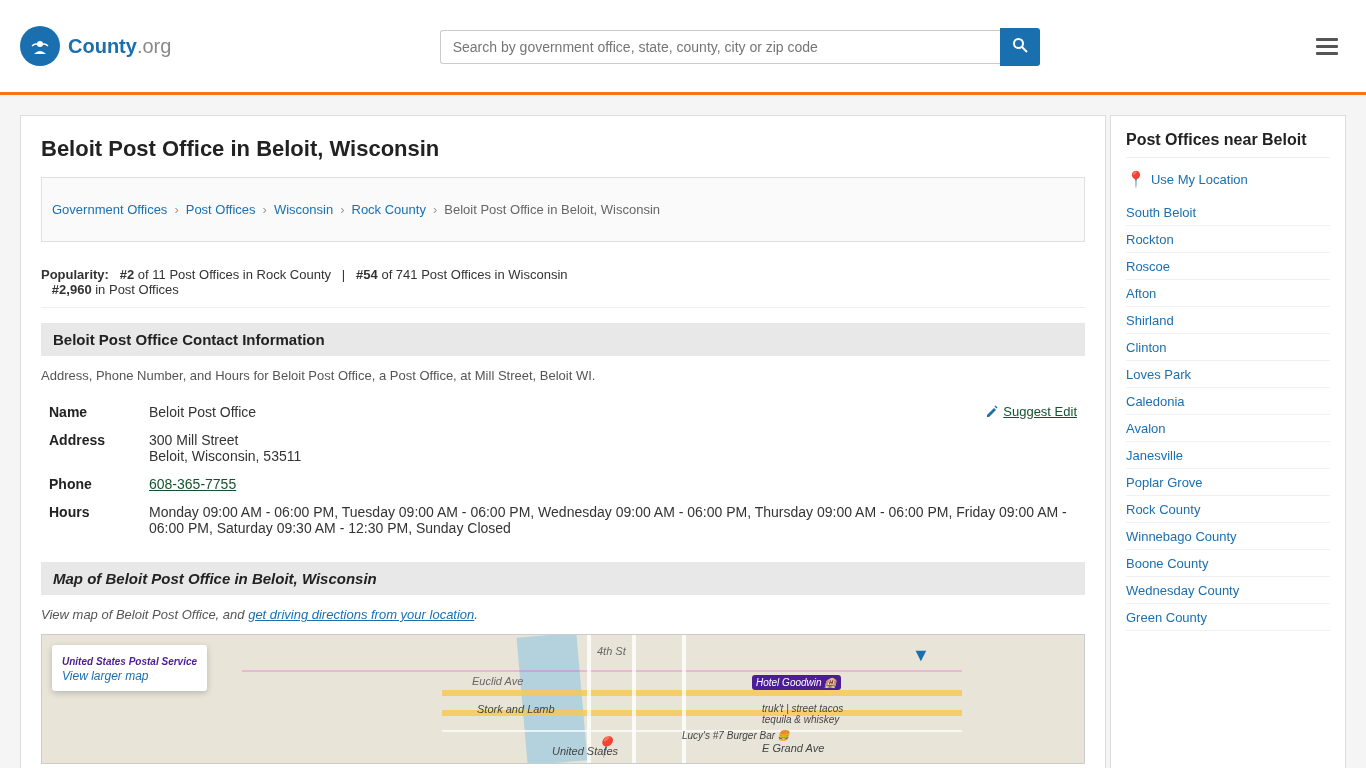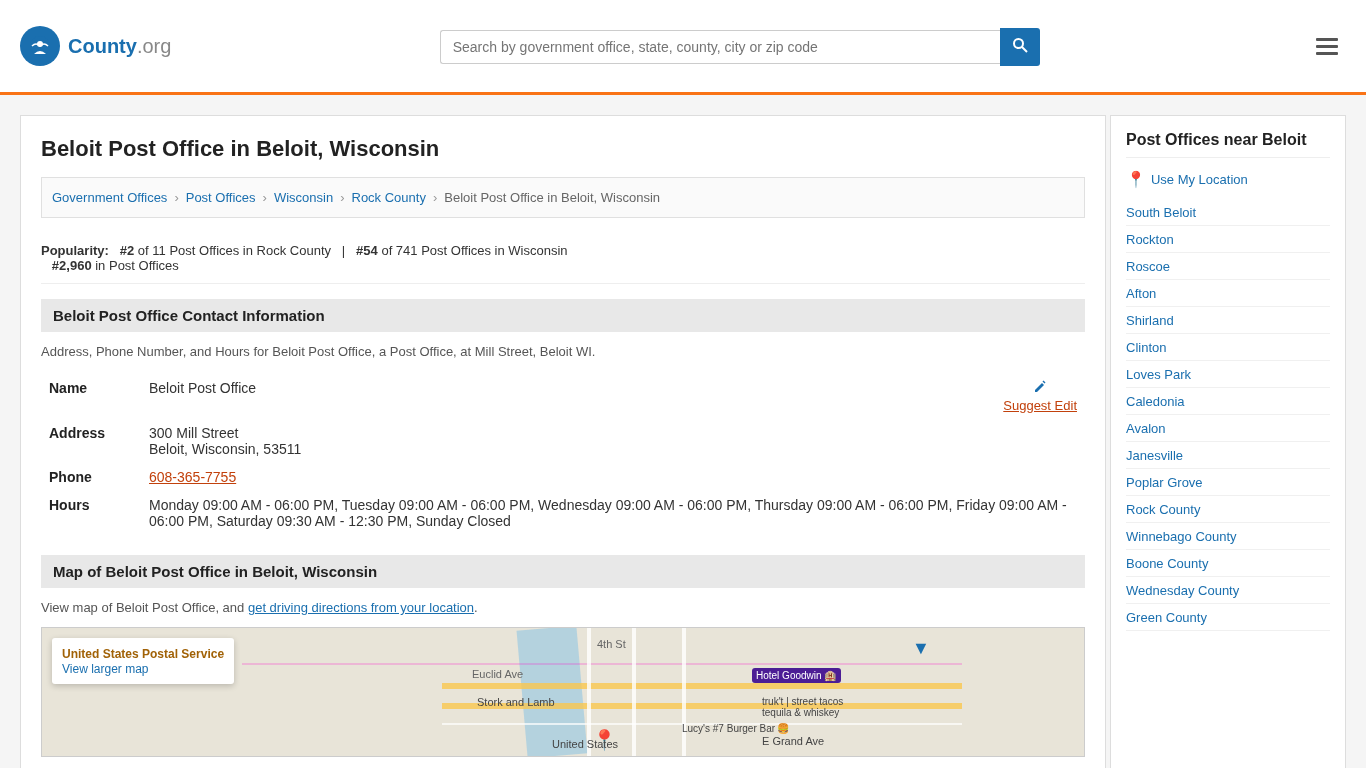--- a/index.html
+++ b/index.html
@@ -104,21 +104,21 @@
 
     
     .breadcrumb {
       display: flex;
       align-items: center;
       flex-wrap: wrap;
       gap: 5px;
       font-size: 13px;
       color: #666;
       margin-bottom: 15px;
-      padding: 12px 10px;
+      padding: 24px 10px;
       border: 1px solid #e0e0e0;
       background: #fafafa;
     }
     .breadcrumb a {
       color: #1a6faf;
       text-decoration: none;
     }
     .breadcrumb .sep { color: #999; margin: 0 2px; }
 
     
@@ -155,36 +155,35 @@
       padding: 6px 8px;
       vertical-align: top;
       font-size: 14px;
     }
     .info-table td:first-child {
       font-weight: bold;
       width: 100px;
       color: #222;
     }
     .info-table a {
-      color: #c2410c;
+      color: #14532d;
       text-decoration: underline;
-      flex-direction: column;
     }
     .suggest-edit {
       float: right;
       font-size: 13px;
       color: #1a6faf;
       text-decoration: none;
       display: flex;
       align-items: center;
       gap: 4px;
     }
 
     
-    .map-section { margin-top: 20px; }
+    .map-section { margin-top: 20px; font-style: italic; }
     .map-desc {
       font-size: 13px;
       color: #555;
       margin-bottom: 12px;
     }
     .map-desc a {
       color: #1a6faf;
       text-decoration: underline;
     }
     .map-container {
@@ -198,21 +197,21 @@
     .map-overlay {
       position: absolute;
       top: 10px;
       left: 10px;
       background: white;
       padding: 8px 10px;
       border-radius: 3px;
       box-shadow: 0 2px 6px rgba(0,0,0,0.2);
       font-size: 13px;
     }
-    .map-overlay strong { font-size: 12px; color: #a16207; }
+    .map-overlay strong { font-size: 10px; color: #4c1d95; }
     .map-overlay a { color: #1a6faf; font-size: 12px; text-decoration: none; }
     
     .map-road-h {
       position: absolute;
       height: 6px;
       background: #f9c74f;
       opacity: 0.8;
     }
     .map-road-v {
       position: absolute;

